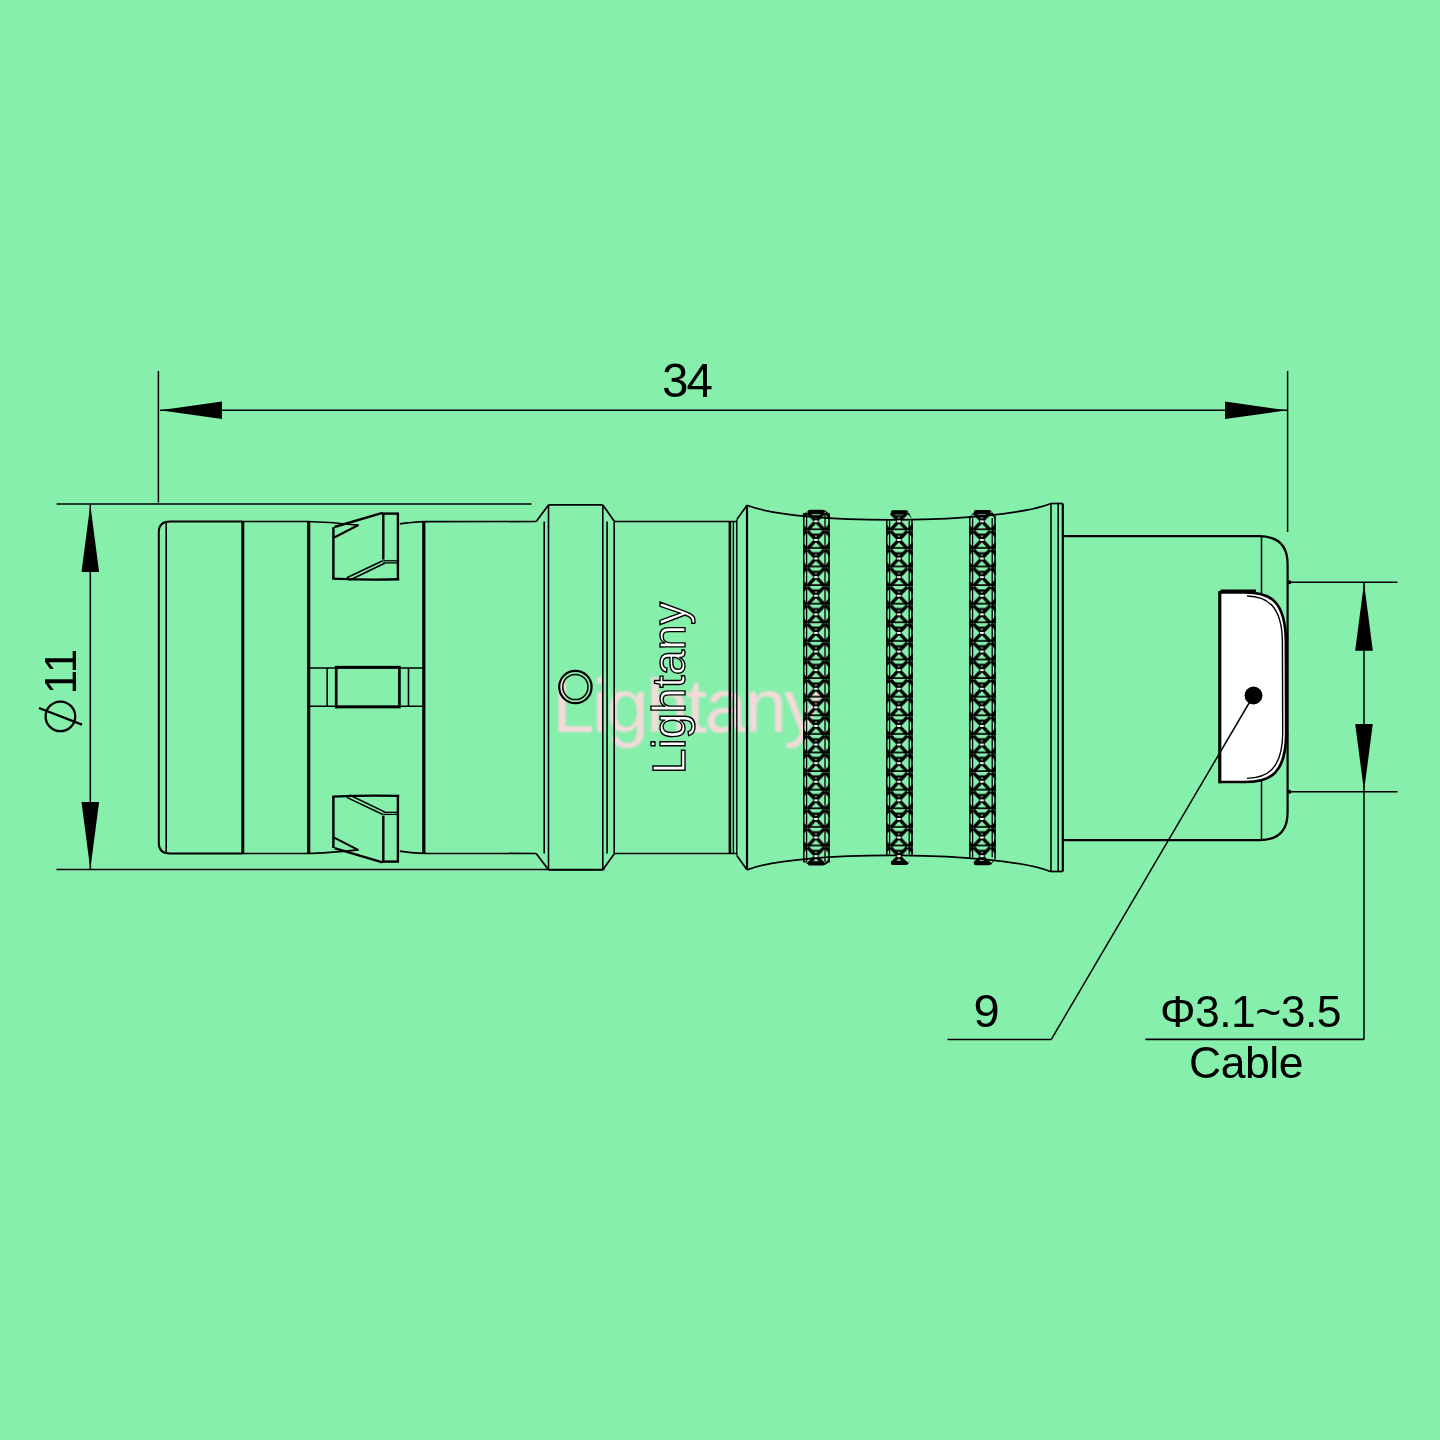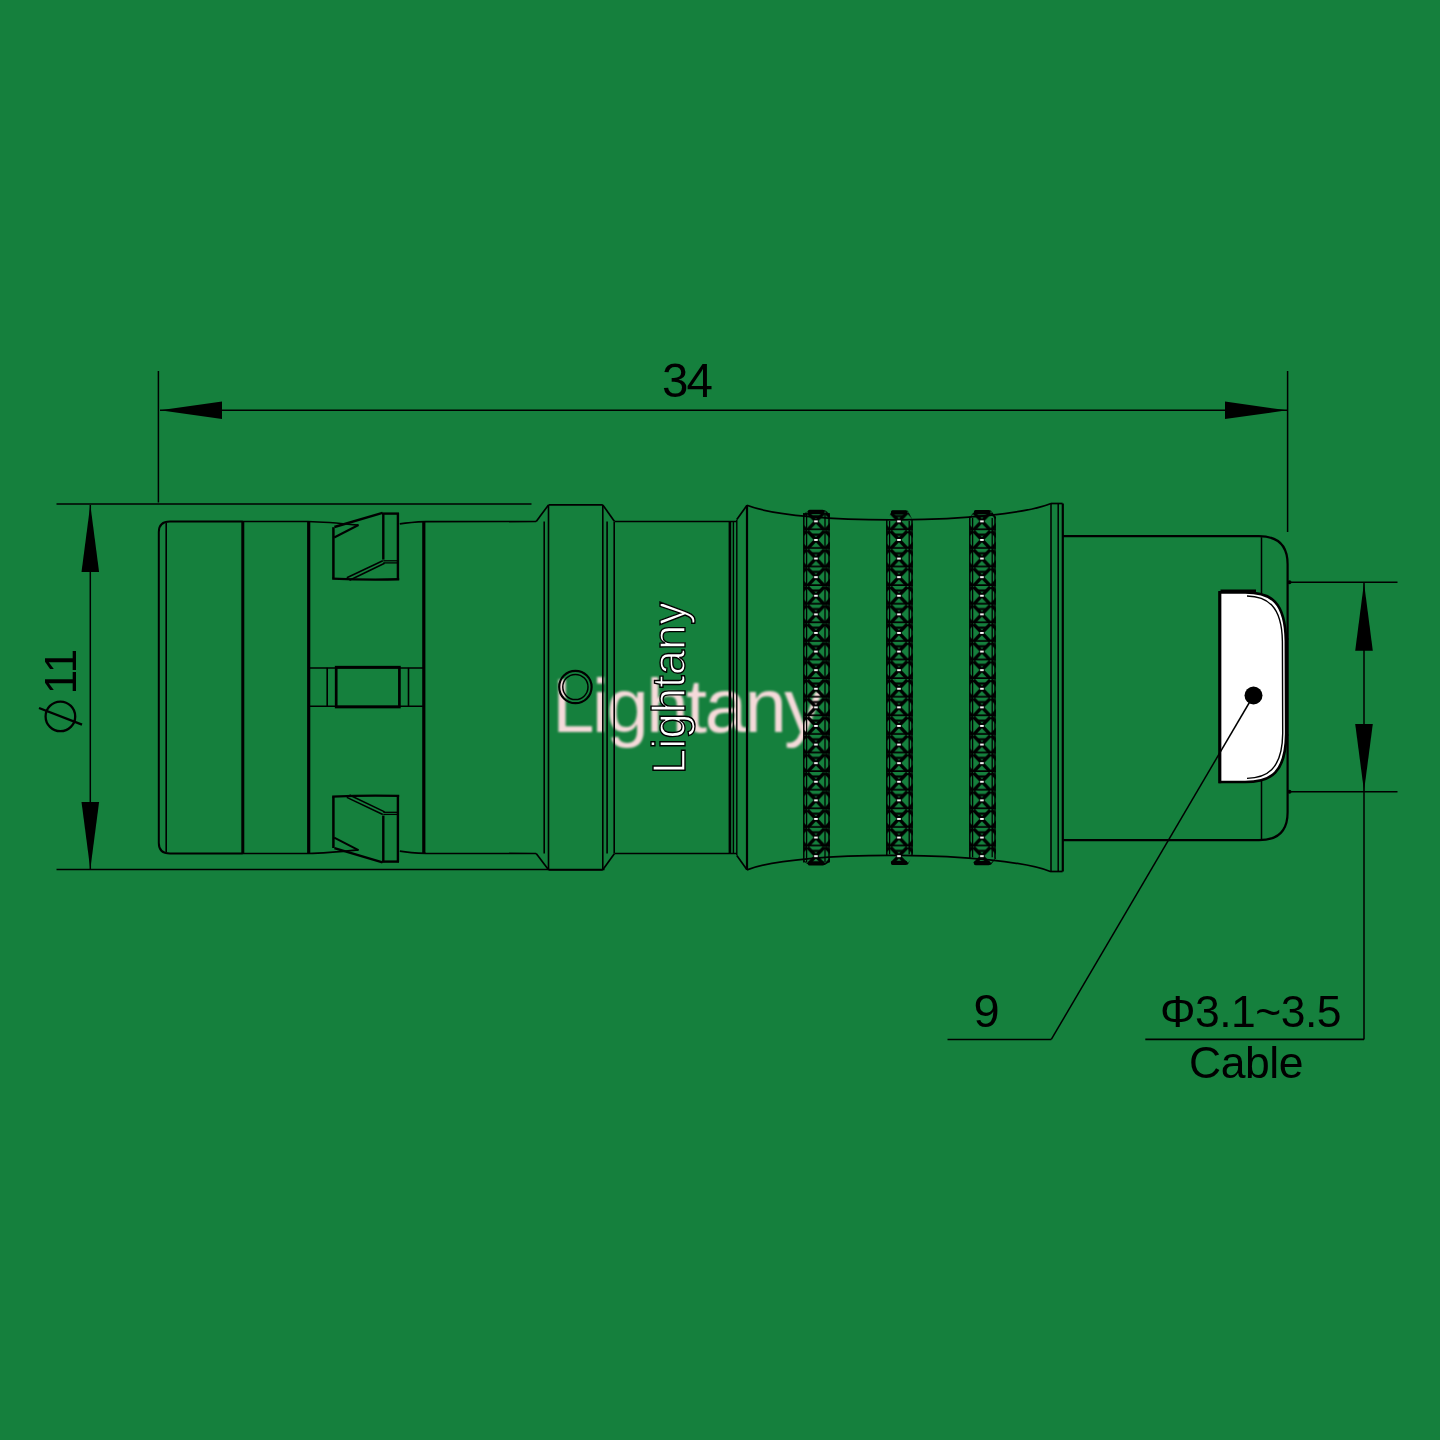--- a/index.html
+++ b/index.html
@@ -1,16 +1,16 @@
 <!DOCTYPE html>
 <html><head>
 <meta charset="utf-8">
 <style>
   html,body{margin:0;padding:0;background:#fff;}
-  .canvas{position:relative;width:1440px;height:1440px;background:#15803d;overflow:hidden;}
+  .canvas{position:relative;width:1440px;height:1440px;background:#86efac;overflow:hidden;}
   svg text{font-family:"Liberation Sans",sans-serif;}
 </style>
 </head>
 <body>
 <div class="canvas">
 <svg width="1440" height="1440" viewBox="0 0 1440 1440" fill="none">
 <defs>
   <g id="kcell">
     <line x1="0.7" y1="0.9" x2="17.3" y2="18.3" stroke="#000" stroke-width="3.4"></line>
     <line x1="17.3" y1="0.9" x2="0.7" y2="18.3" stroke="#000" stroke-width="3.4"></line>

